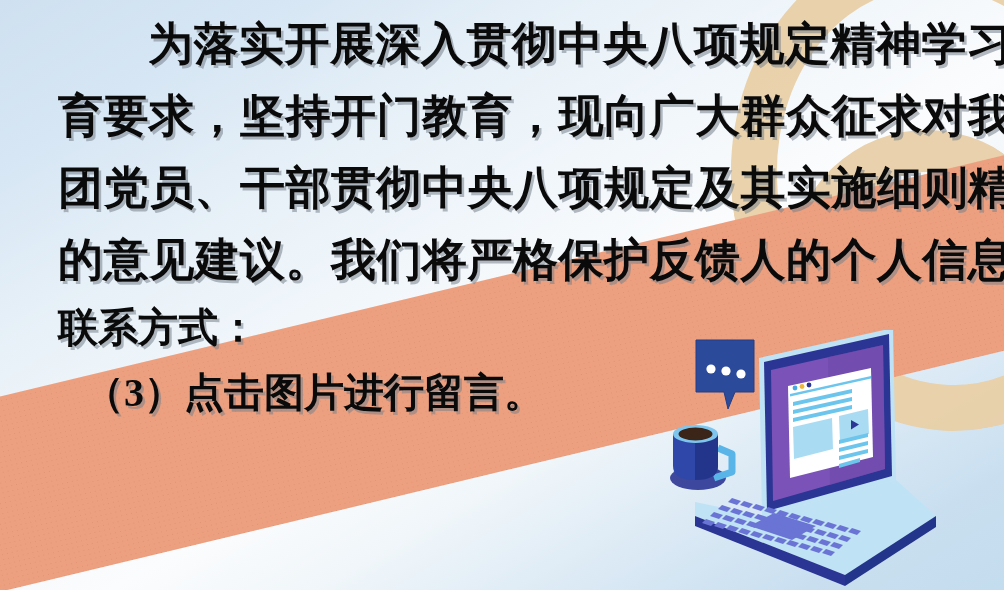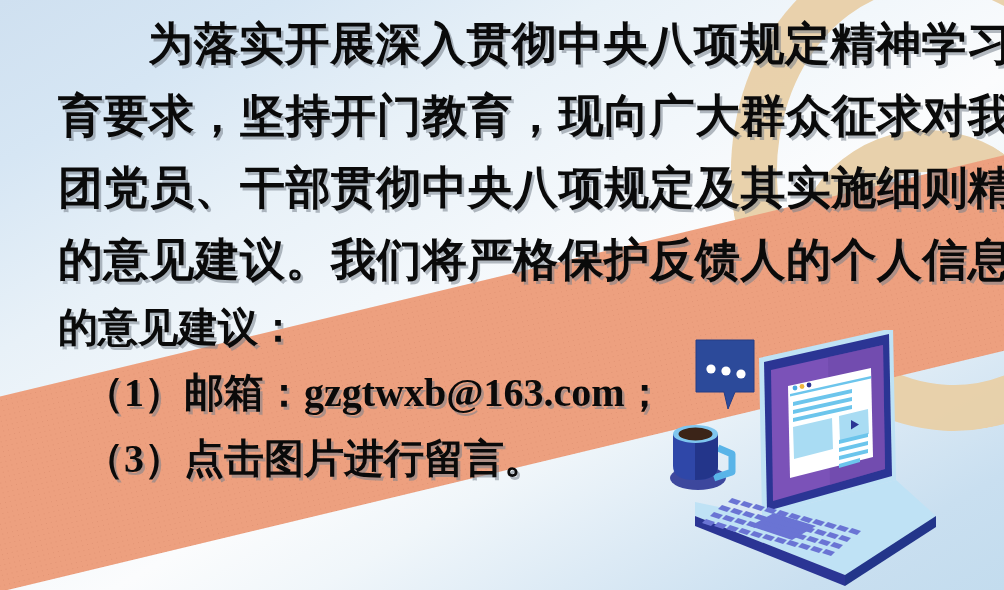--- a/index.html
+++ b/index.html
@@ -149,25 +149,22 @@
       <div class="track-grain"></div>
     </div>
   </div>
 
   <div class="text-block">
     <div class="para-line indent">为落实开展深入贯彻中央八项规定精神学习教</div>
     <div class="para-line">育要求，坚持开门教育，现向广大群众征求对我集</div>
     <div class="para-line">团党员、干部贯彻中央八项规定及其实施细则精神</div>
     <div class="para-line">的意见建议。我们将严格保护反馈人的个人信息。</div>
 
-    <div class="contact-heading">的意见建议：</div>
-
-    <div class="contact-item">
-      <span>（1）</span><span>邮箱：</span><span class="val">gzgtwxb@163.com；</span>
-    </div>
+    <div class="contact-heading">联系方式：</div>
+
 
 
     <div class="contact-item">
       <span>（3）</span><span>点击图片进行留言。</span>
     </div>
   </div>
 
   <div class="illustration">
     <svg width="364" height="260" viewBox="0 0 364 260" xmlns="http://www.w3.org/2000/svg">
 

